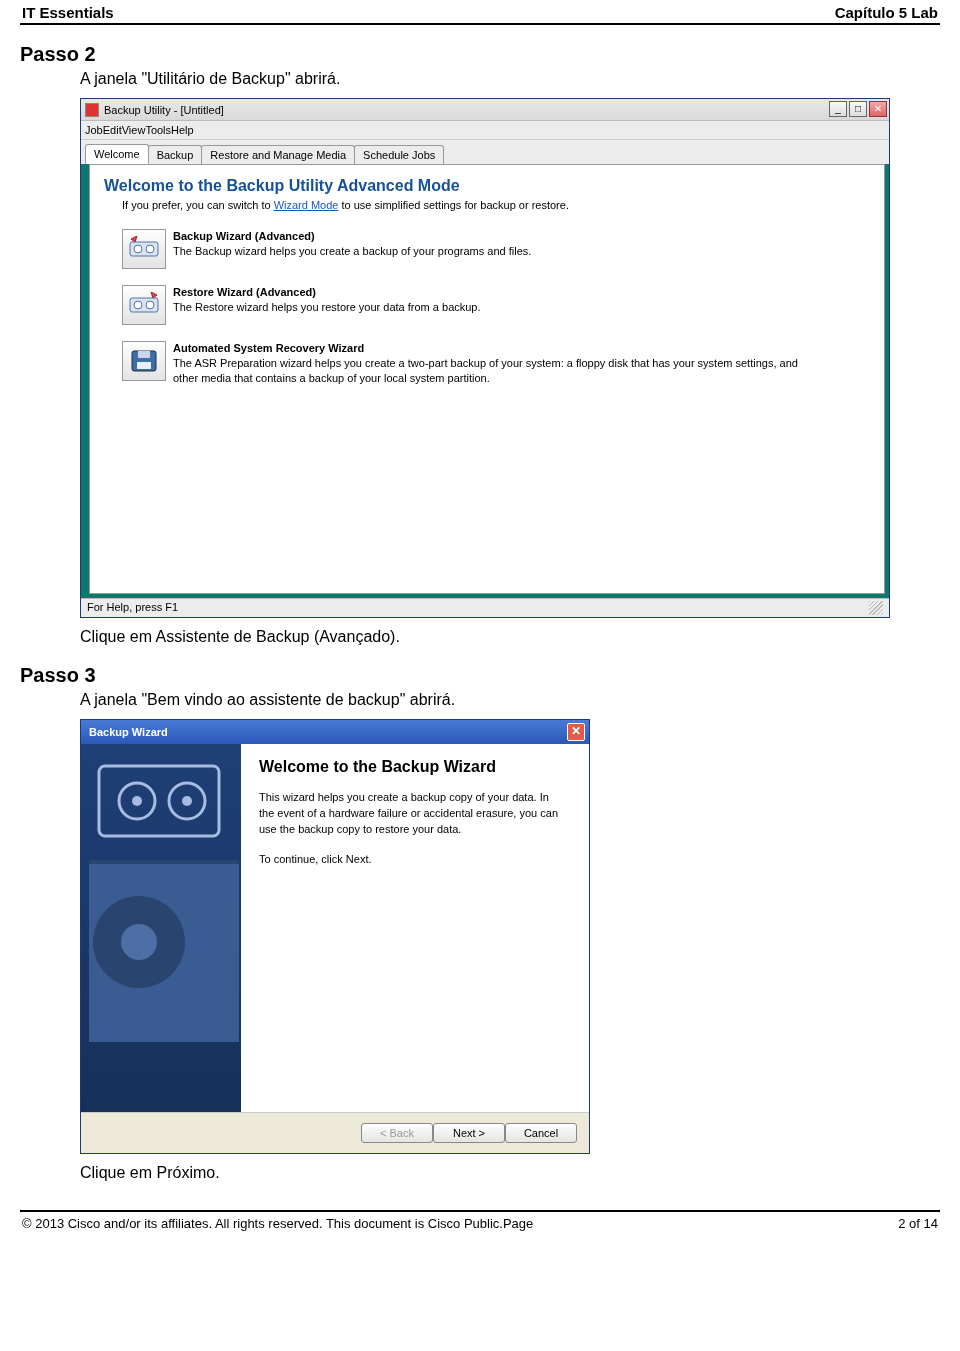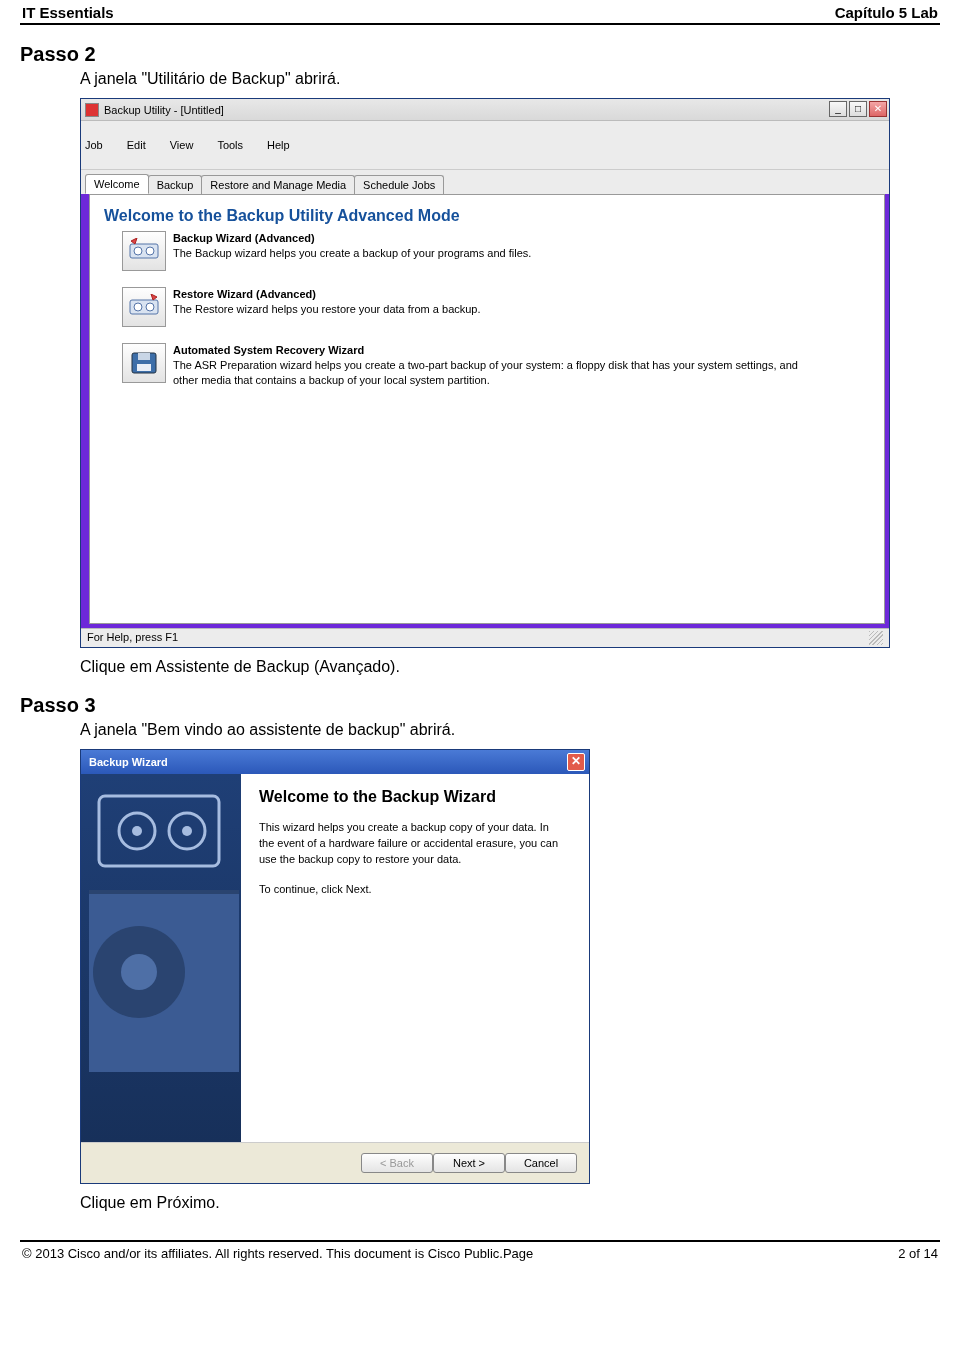--- a/index.html
+++ b/index.html
@@ -33,21 +33,21 @@
   }
   .body-text2 {
     font-size: 16px;
     margin: 10px 0 10px 60px;
   }
   
   .win {
     width: 810px;
     margin-left: 60px;
     border: 1px solid #1a3a7a;
-    background: #6d28d9;
+    background: #0f766e;
     font-size: 11px;
   }
   .titlebar {
     height: 22px;
     background: linear-gradient(#e8e8e8, #d9d9d9);
     border-bottom: 1px solid #bbb;
     display: flex;
     align-items: center;
     padding: 0 4px;
     position: relative;
@@ -61,22 +61,22 @@
     position: absolute; right: 2px; top: 2px; display:flex; gap:2px;
   }
   .win-btn {
     width: 18px; height: 16px; border:1px solid #666;
     background: linear-gradient(#f8f8f8,#ddd);
     font-size:10px; line-height:13px; text-align:center;
   }
   .win-btn.close { background: linear-gradient(#f4a6a6,#d66); color:#fff; border-color:#933;}
   .menubar {
     background:#ececec;
-    padding:18px 4px;
-    display:flex; gap:24px;
+    padding:3px 4px;
+    display:flex; gap:0;
     font-size:11px;
     border-bottom:1px solid #ccc;
   }
   .tabstrip {
     display:flex;
     padding:4px 4px 0 4px;
     gap:0;
     background:#ececec;
     align-items:flex-end;
   }
@@ -221,20 +221,23 @@
       <span>Help</span>
     </div>
     <div class="tabstrip">
       <span class="tab active">Welcome</span>
       <span class="tab">Backup</span>
       <span class="tab">Restore and Manage Media</span>
       <span class="tab">Schedule Jobs</span>
     </div>
     <div class="tab-panel">
       <div class="welcome-h1">Welcome to the Backup Utility Advanced Mode</div>
+      <div class="intro-line">
+        <span>If you prefer, you can switch to </span><a href="#">Wizard Mode</a><span> to use simplified settings for backup or restore.</span>
+      </div>
 
       <div class="option-row">
         <div class="option-btn">
           <svg viewBox="0 0 30 26">
             <rect x="1" y="6" width="28" height="14" rx="2" fill="#d9e3f1" stroke="#5574a8"></rect>
             <circle cx="9" cy="13" r="4" fill="#fff" stroke="#5574a8"></circle>
             <circle cx="21" cy="13" r="4" fill="#fff" stroke="#5574a8"></circle>
             <path d="M2 3 L8 0 L6 6 Z" fill="#d44" stroke="#a22"></path>
           </svg>
         </div>

